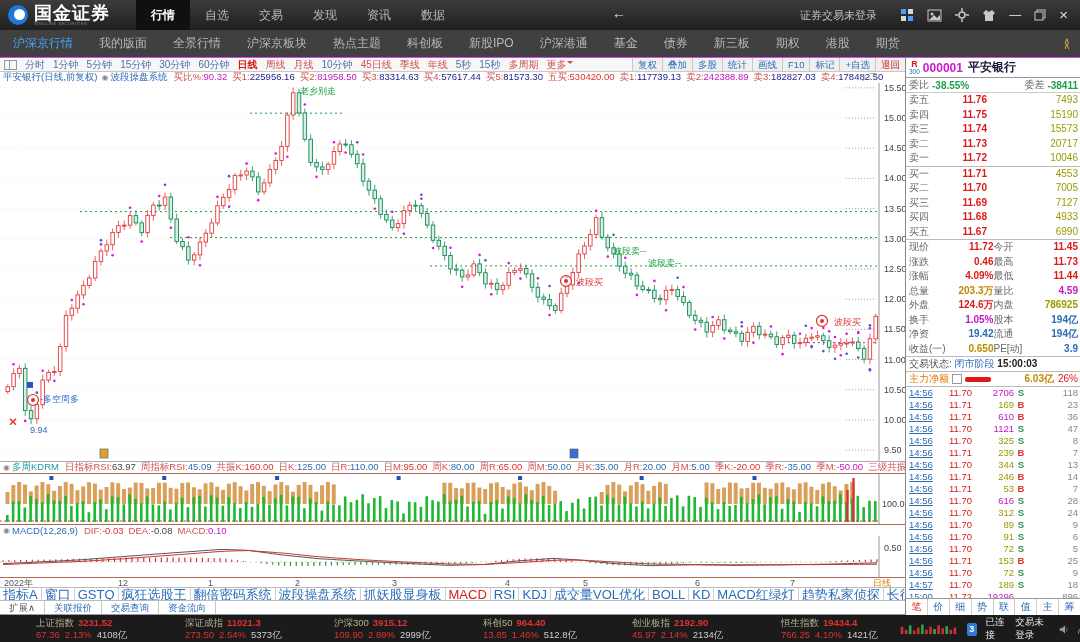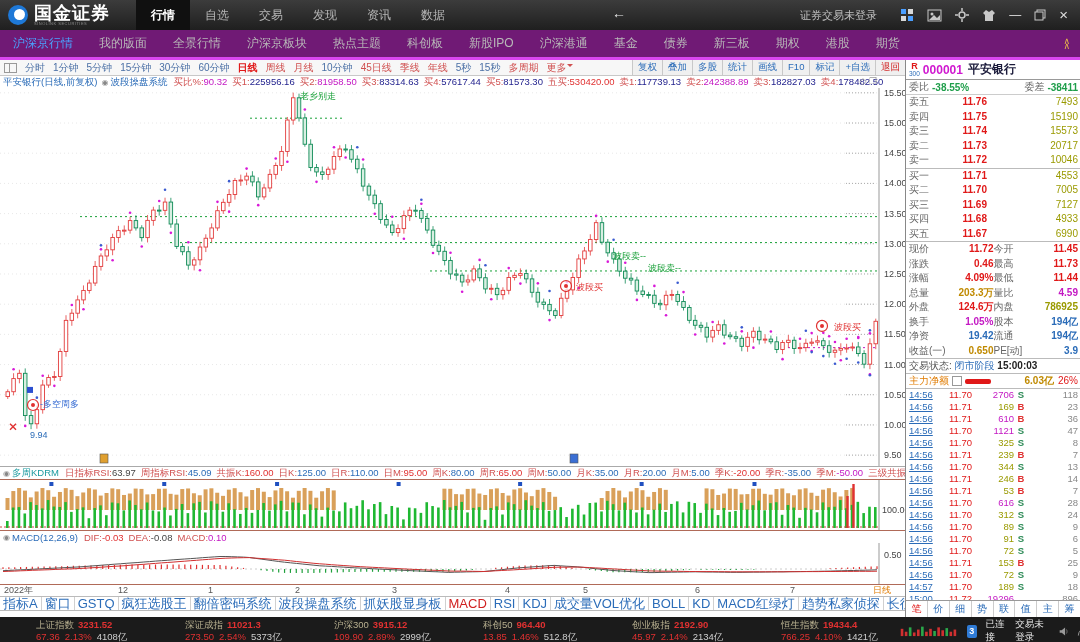--- a/index.html
+++ b/index.html
@@ -17,21 +17,21 @@
   .main-menu{display:flex;height:100%;}
   .mm-item{padding:0 15px;line-height:30px;font-size:12px;color:#b5b5b5;}
   .mm-item.active{background:#101010;color:#fff;font-weight:bold;}
   .back-btn{position:absolute;left:612px;top:5px;font-size:14px;color:#e8e8e8;}
   .login-status{position:absolute;left:800px;top:8px;font-size:11px;color:#c0c0c0;}
   .tb-icons{margin-left:auto;display:flex;align-items:center;gap:13px;padding-right:12px;}
   .tb-icons svg{display:block;}
   .win-min{color:#ddd;font-size:12px;line-height:10px;}
   .win-close{color:#ddd;font-size:15px;line-height:14px;}
   
-  .submenu{height:27px;background:#701a75;display:flex;align-items:center;color:#b8b8b8;font-size:12px;border-bottom:3px solid #d946ef;}
+  .submenu{height:27px;background:#404040;display:flex;align-items:center;color:#b8b8b8;font-size:12px;border-bottom:1px solid #d946ef;}
   .sm-item{padding:0 13px;line-height:27px;}
   .sm-item.active{color:#4aa3ff;}
   .collapse-btn{margin-left:auto;margin-right:10px;color:#e8b84a;font-size:9px;line-height:5px;display:flex;flex-direction:column;align-items:center;}
   
   .content{display:flex;height:557px;}
   .left-col{width:905px;flex:none;display:flex;flex-direction:column;background:#fff;}
   .right-panel{width:175px;flex:none;border-left:1px solid #888;background:#fff;display:flex;flex-direction:column;font-size:10px;}
   
   .periodbar{height:15px;background:#f7f7f7;border-bottom:1px solid #c8c8c8;display:flex;align-items:center;font-size:10px;white-space:nowrap;overflow:hidden;}
   .pb-ico{width:11px;height:8px;border:1px solid #999;margin:0 4px;position:relative;flex:none;}
@@ -1199,20 +1199,28 @@
           <span class="tab" data-interactable="true">模板</span>
           <span class="tab" data-interactable="true">+</span>
           <span class="tab" data-interactable="true">-</span>
         </div>
       <div class="tabs-right" id="tabs-right">
           <span class="tab" data-interactable="true" style="color: rgb(224, 123, 0);">图文F10</span>
           <span class="tab" data-interactable="true" style="color: rgb(43, 108, 184);">帮助F1</span>
         </div>
     </div>
 
+    <div class="ext-row" data-interactable="false">
+      <div id="ext" style="display:flex">
+          <span class="ext-tab" data-interactable="true">扩展∧</span>
+          <span class="ext-tab" data-interactable="true">关联报价</span>
+          <span class="ext-tab" data-interactable="true">交易查询</span>
+          <span class="ext-tab" data-interactable="true">资金流向</span>
+        </div>
+    </div>
   </div>
 
   <div class="right-panel" data-interactable="false">
     <div class="rp-header" data-interactable="false">
       <div class="rp-badge" data-interactable="false">
         <span class="r" data-interactable="false">R</span>
         <span class="s" data-interactable="false">300</span>
       </div>
       <span class="rp-code" data-interactable="false">000001</span>
       <span class="rp-name" data-interactable="false">平安银行</span>

